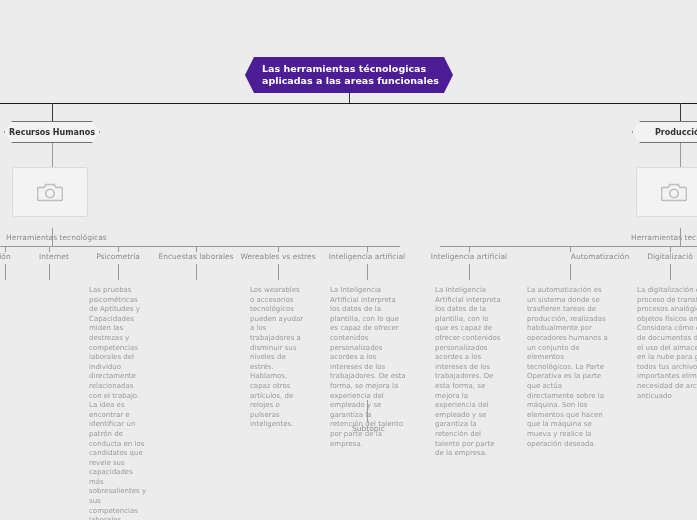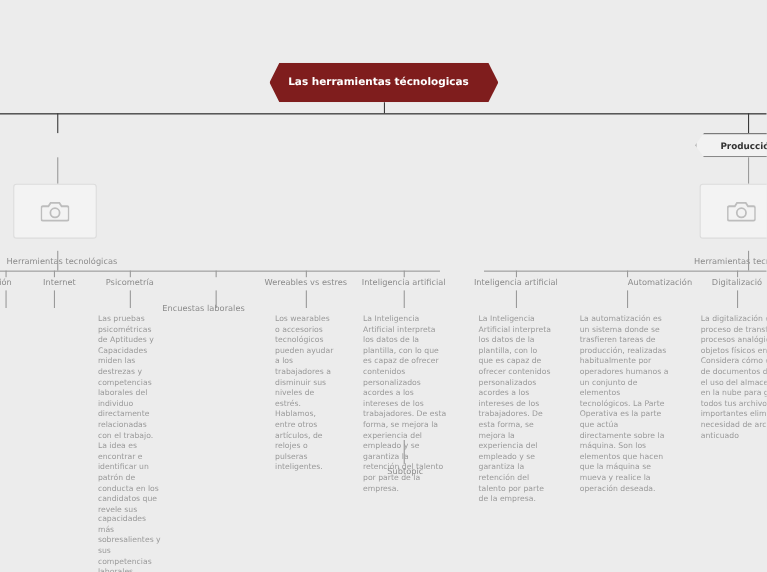--- a/index.html
+++ b/index.html
@@ -145,29 +145,33 @@
 </style>
 </head>
 <body>
 
 <div class="canvas">
 
   <div class="trunk"></div>
 
   <div class="v-line dark" style="left:349px; top:93px; height:10px;"></div>
 
-  <div class="root-node" style="background: #7f1d1d;">
+  <div class="root-node" style="background: #4c1d95;">
     <div>
       <span>Las herramientas técnologicas</span>
+      <span>aplicadas a las areas funcionales</span>
     </div>
   </div>
 
   <div class="v-line dark" style="left:52px; top:103px; height:18px;"></div>
   <div class="v-line dark" style="left:680px; top:103px; height:18px;"></div>
 
+  <div class="branch-node" id="branch-left">
+    <span>Recursos Humanos</span>
+  </div>
   <div class="branch-node" id="branch-right">
     <span>Producción</span>
   </div>
 
   <div class="v-line" style="left:52px; top:143px; height:24px;"></div>
   <div class="v-line" style="left:680px; top:143px; height:24px;"></div>
 
   <div class="image-card" id="image-card-left">
     <svg class="cam-icon" width="26" height="22" viewBox="0 0 26 22" fill="none" stroke="#bdbdbd" stroke-width="1.6">
       <path d="M2 6.5 h5 l2-3 h8 l2 3 h5 a1.5 1.5 0 0 1 1.5 1.5 v10 a1.5 1.5 0 0 1 -1.5 1.5 h-22 a1.5 1.5 0 0 1 -1.5 -1.5 v-10 a1.5 1.5 0 0 1 1.5 -1.5 z"></path>
@@ -206,38 +210,38 @@
   <div class="v-line" style="left:196px; top:264px; height:16px;"></div>
   <div class="v-line" style="left:278px; top:264px; height:16px;"></div>
   <div class="v-line" style="left:367px; top:264px; height:16px;"></div>
   <div class="v-line" style="left:469px; top:264px; height:16px;"></div>
   <div class="v-line" style="left:570px; top:264px; height:16px;"></div>
   <div class="v-line" style="left:670px; top:264px; height:16px;"></div>
 
   <div class="leaf-label" style="left:-12px; width:34px;">ión</div>
   <div class="leaf-label" style="left:24px; width:60px;">Internet</div>
   <div class="leaf-label" style="left:88px; width:60px;">Psicometría</div>
-  <div class="leaf-label" style="left:139px; width:92px;margin-top:24px;">Encuestas laborales</div>
+  <div class="leaf-label" style="left:150px; width:92px;">Encuestas laborales</div>
   <div class="leaf-label" style="left:233px; width:90px;">Wereables vs estres</div>
   <div class="leaf-label" style="left:322px; width:90px;">Inteligencia artificial</div>
   <div class="leaf-label" style="left:424px; width:90px;">Inteligencia artificial</div>
   <div class="leaf-label" style="left:558px; width:84px;">Automatización</div>
   <div class="leaf-label" style="left:632px; width:76px;">Digitalizació</div>
 
   <div class="leaf-body" style="left:-16px; width:22px; white-space:pre-line;">el
 os
 e
 s
 n
 
 
 re
 n</div>
   <div class="leaf-body" style="left:89px; width:58px;">Las pruebas psicométricas de Aptitudes y Capacidades miden las destrezas y competencias laborales del individuo directamente relacionadas con el trabajo. La idea es encontrar e identificar un patrón de conducta en los candidatos que revele sus capacidades más sobresalientes y sus competencias laborales.</div>
-  <div class="leaf-body" style="left:250px; width:54px;">Los wearables o accesorios tecnológicos pueden ayudar a los trabajadores a disminuir sus niveles de estrés. Hablamos, entre otros artículos, de relojes o pulseras inteligentes.</div>
+  <div class="leaf-body" style="left:250px; width:54px;">Los wearables o accesorios tecnológicos pueden ayudar a los trabajadores a disminuir sus niveles de estrés. Hablamos, capaz otros artículos, de relojes o pulseras inteligentes.</div>
   <div class="leaf-body" style="left:330px; width:76px;">La Inteligencia Artificial interpreta los datos de la plantilla, con lo que es capaz de ofrecer contenidos personalizados acordes a los intereses de los trabajadores. De esta forma, se mejora la experiencia del empleado y se garantiza la retención del talento por parte de la empresa.</div>
   <div class="leaf-body" style="left:435px; width:68px;">La Inteligencia Artificial interpreta los datos de la plantilla, con lo que es capaz de ofrecer contenidos personalizados acordes a los intereses de los trabajadores. De esta forma, se mejora la experiencia del empleado y se garantiza la retención del talento por parte de la empresa.</div>
   <div class="leaf-body" style="left:527px; width:82px;">La automatización es un sistema donde se trasfieren tareas de producción, realizadas habitualmente por operadores humanos a un conjunto de elementos tecnológicos. La Parte Operativa es la parte que actúa directamente sobre la máquina. Son los elementos que hacen que la máquina se mueva y realice la operación deseada.</div>
   <div class="leaf-body" style="left:637px; width:74px;">La digitalización es proceso de transfor procesos analógicos objetos físicos en di Considera cómo el de documentos de p el uso del almacena en la nube para gua todos tus archivos importantes elimina necesidad de archiv anticuado</div>
 
   <div class="v-line" style="left:367px; top:400px; height:22px;"></div>
   <div class="subtopic">Subtopic</div>
 
 </div>
 

